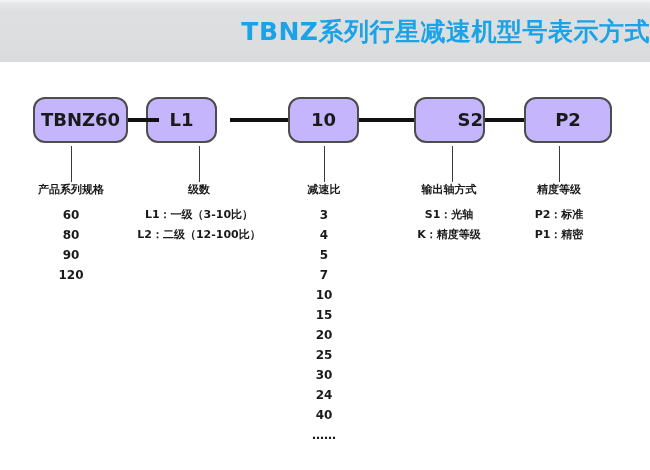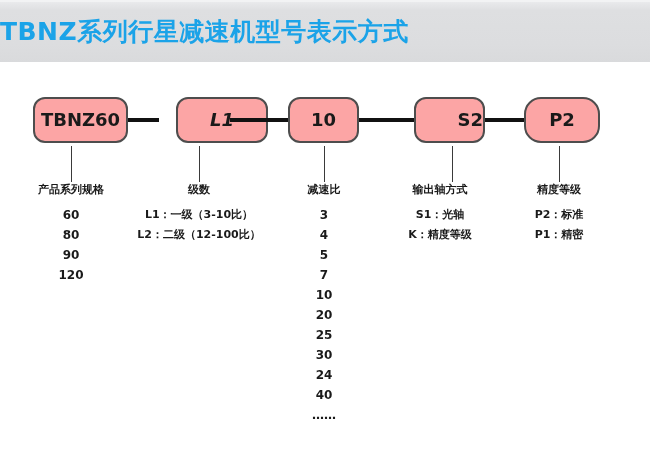--- a/index.html
+++ b/index.html
@@ -29,37 +29,37 @@
     height: 62px;
     background: linear-gradient(180deg, #e9eaec 0%, #dedfe1 14%, #dcdddf 70%, #d9dadc 100%);
     border-top: 2px solid #f2f3f4;
     box-sizing: border-box;
   }
   #header-title {
     position: absolute;
     left: 0;
     top: 13px;
     width: 650px;
-    text-align: left;
+    text-align: right;
     font-size: 25px;
     font-weight: bold;
     color: #1ba3e8;
     letter-spacing: 0.5px;
     line-height: 34px;
     white-space: nowrap;
   }
 
   
   .code-box {
     position: absolute;
     top: 97px;
     height: 46px;
     border: 2px solid #4d4d4d;
     border-radius: 12px;
-    background: #fca5a5;
+    background: #c4b5fd;
     box-sizing: border-box;
     text-align: center;
     color: #1a1a1a;
     font-size: 18px;
     font-weight: bold;
     line-height: 42px;
     white-space: nowrap;
   }
   .connector {
     position: absolute;
@@ -103,24 +103,24 @@
 <body>
 
 <div id="page">
 
   <div id="header-bar">
     <div id="header-title">TBNZ系列行星减速机型号表示方式</div>
   </div>
 
   <div id="boxes-layer">
       <div class="code-box" style="left: 33px; width: 95px;">TBNZ60</div>
-      <div class="code-box" style="left: 176px; width: 92px; font-style: italic;">L1</div>
+      <div class="code-box" style="left: 146px; width: 71px;">L1</div>
       <div class="code-box" style="left: 288px; width: 71px;">10</div>
       <div class="code-box" style="left: 414px; width: 71px; text-align: right;">S2</div>
-      <div class="code-box" style="left: 524px; width: 76px; border-radius: 17px;">P2</div>
+      <div class="code-box" style="left: 524px; width: 88px;">P2</div>
     </div>
   <div id="connectors-layer">
       <div class="connector" style="left: 128px; width: 31px;"></div>
       <div class="connector" style="left: 230px; width: 58px;"></div>
       <div class="connector" style="left: 359px; width: 55px;"></div>
       <div class="connector" style="left: 485px; width: 39px;"></div>
     </div>
   <div id="leaders-layer">
       <div class="leader" style="left: 71px;"></div>
       <div class="leader" style="left: 199px;"></div>
@@ -141,28 +141,29 @@
         <div class="col-item">L1：一级（3-10比）</div>
         <div class="col-item">L2：二级（12-100比）</div>
       </div>
       <div class="column" style="left: 214px; width: 220px;">
         <div class="col-head">减速比</div>
         <div class="col-item numeric">3</div>
         <div class="col-item numeric">4</div>
         <div class="col-item numeric">5</div>
         <div class="col-item numeric">7</div>
         <div class="col-item numeric">10</div>
+        <div class="col-item numeric">15</div>
         <div class="col-item numeric">20</div>
         <div class="col-item numeric">25</div>
         <div class="col-item numeric">30</div>
         <div class="col-item numeric">24</div>
         <div class="col-item numeric">40</div>
         <div class="col-item numeric">……</div>
       </div>
-      <div class="column" style="left: 330px; width: 220px;">
+      <div class="column" style="left: 339px; width: 220px;">
         <div class="col-head">输出轴方式</div>
         <div class="col-item">S1：光轴</div>
         <div class="col-item">K：精度等级</div>
       </div>
       <div class="column" style="left: 449px; width: 220px;">
         <div class="col-head">精度等级</div>
         <div class="col-item">P2：标准</div>
         <div class="col-item">P1：精密</div>
       </div>
     </div>

